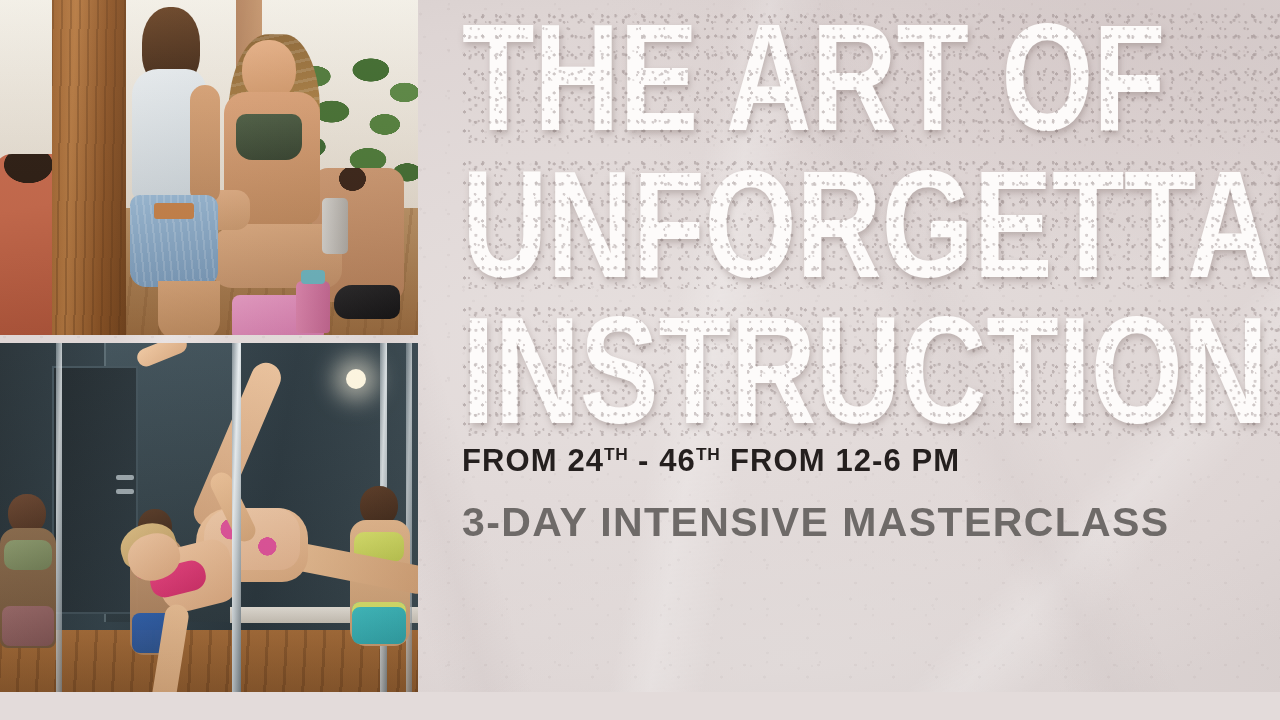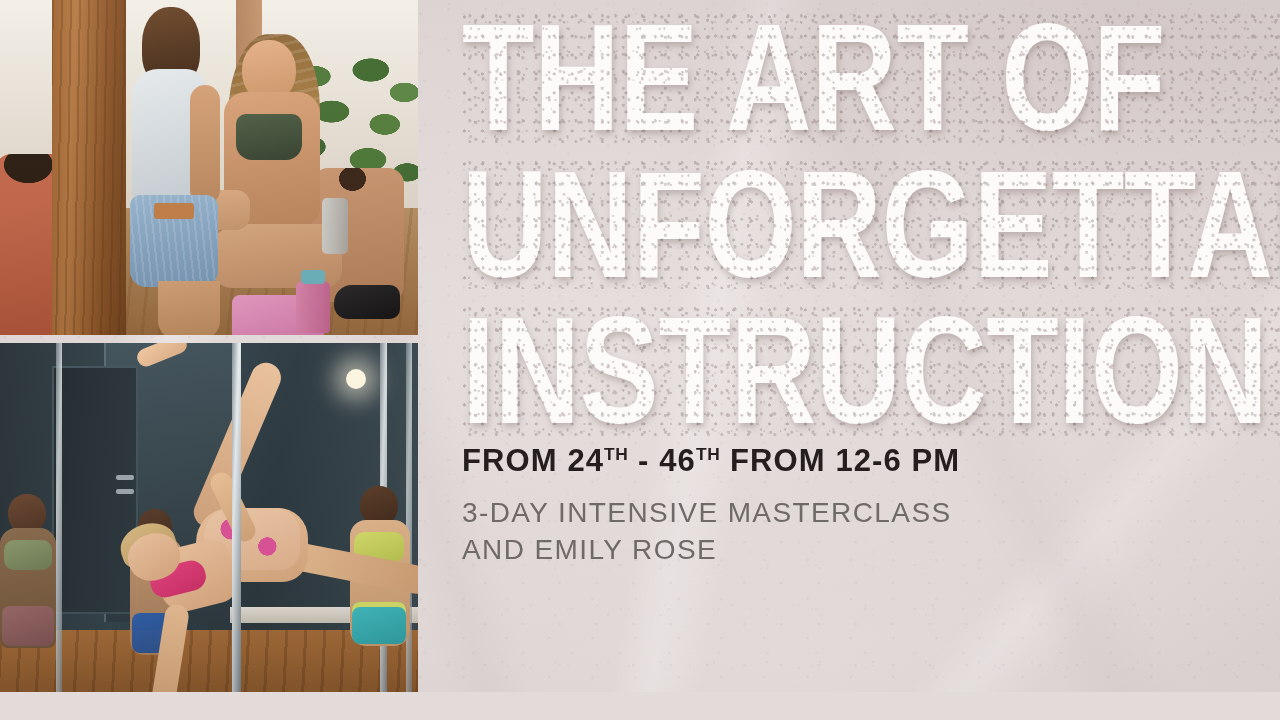--- a/index.html
+++ b/index.html
@@ -411,22 +411,22 @@
     font-size:.56em;
     font-weight:700;
     vertical-align:super;
     letter-spacing:.6px;
   }
 
   .subtitle{
     position:absolute; left:0; top:495px;
     color:#6e6a68;
     font-family:"Liberation Sans Narrow","Liberation Sans", sans-serif;
-    font-weight:400;
-    font-size:28px;
+    font-weight:700;
+    font-size:41px;
     letter-spacing:1.4px;
     line-height:1.32;
     white-space:nowrap;
   }
   .sub-line{ display:block; }
 </style>
 </head>
 <body>
 
 <div id="poster">
@@ -532,18 +532,17 @@
     <div class="headline">
       <div class="hl-line hl-1">THE ART OF</div>
       <div class="hl-line hl-2">UNFORGETTABLE</div>
       <div class="hl-line hl-3">INSTRUCTION</div>
     </div>
 
     <div class="date-line"><span>FROM </span><span>24</span><sup>TH</sup><span> - </span><span>46</span><sup>TH</sup><span> FROM 12-6 PM</span></div>
 
     <div class="subtitle">
       <span class="sub-line">3-DAY INTENSIVE MASTERCLASS</span>
-      <span class="sub-line">AND EMILY ROSE</span>
     </div>
 
   </div>
 
 </div>
 
 </body></html>

